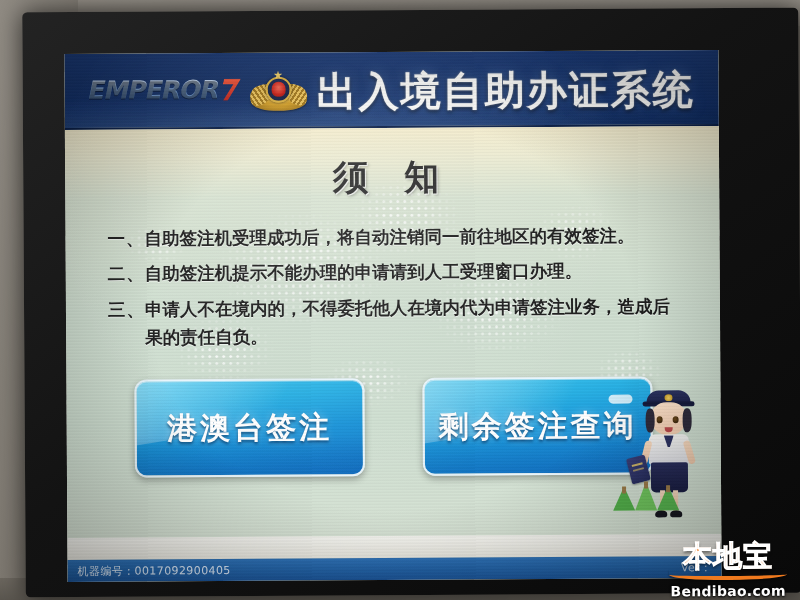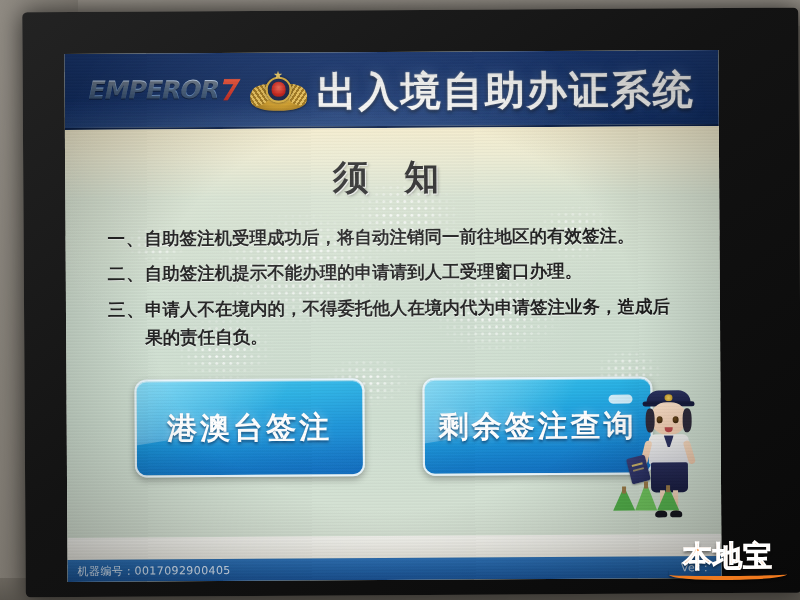--- a/index.html
+++ b/index.html
@@ -399,15 +399,16 @@
     <div id="footer">
       <span id="machine-no">机器编号：0017092900405</span>
       <span id="ver-txt">Ver：</span>
     </div>
 
   </div>
 
   <div id="watermark">
     <div id="wm-cn">本地宝</div>
     <div id="wm-swoosh"></div>
+    <span id="wm-en">Bendibao.com</span>
   </div>
 
 </div>
 
 </body></html>

